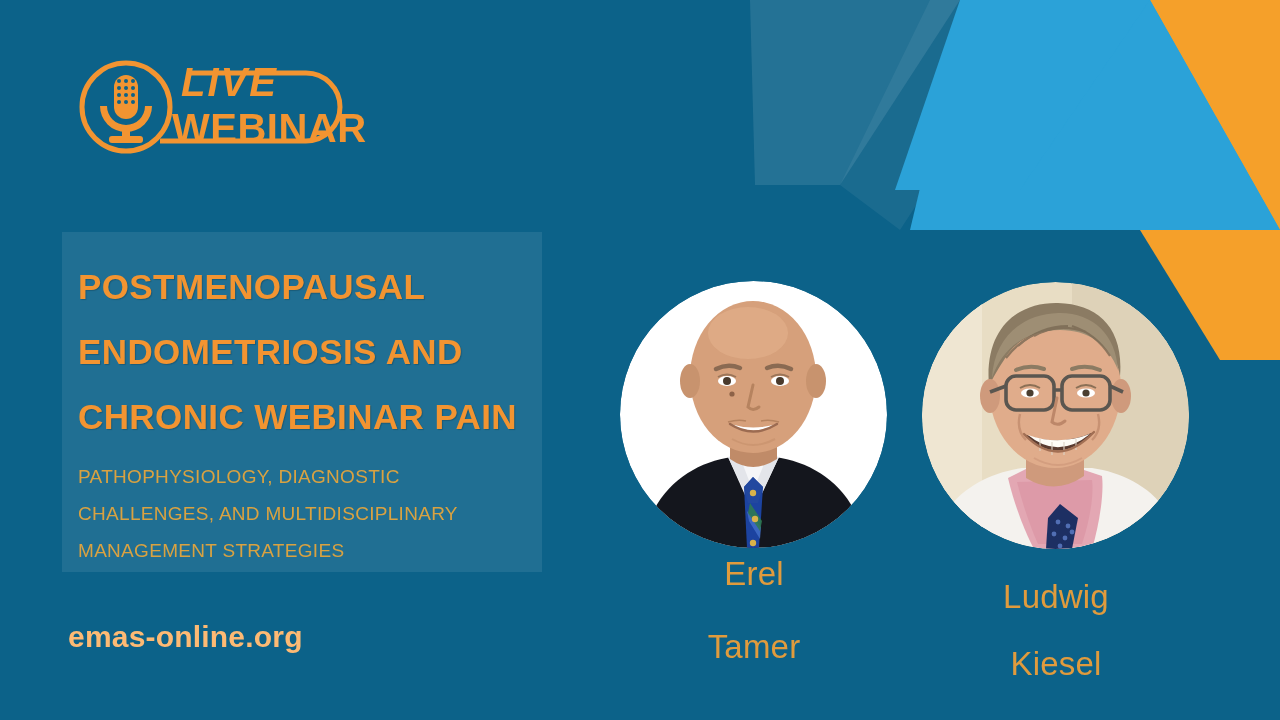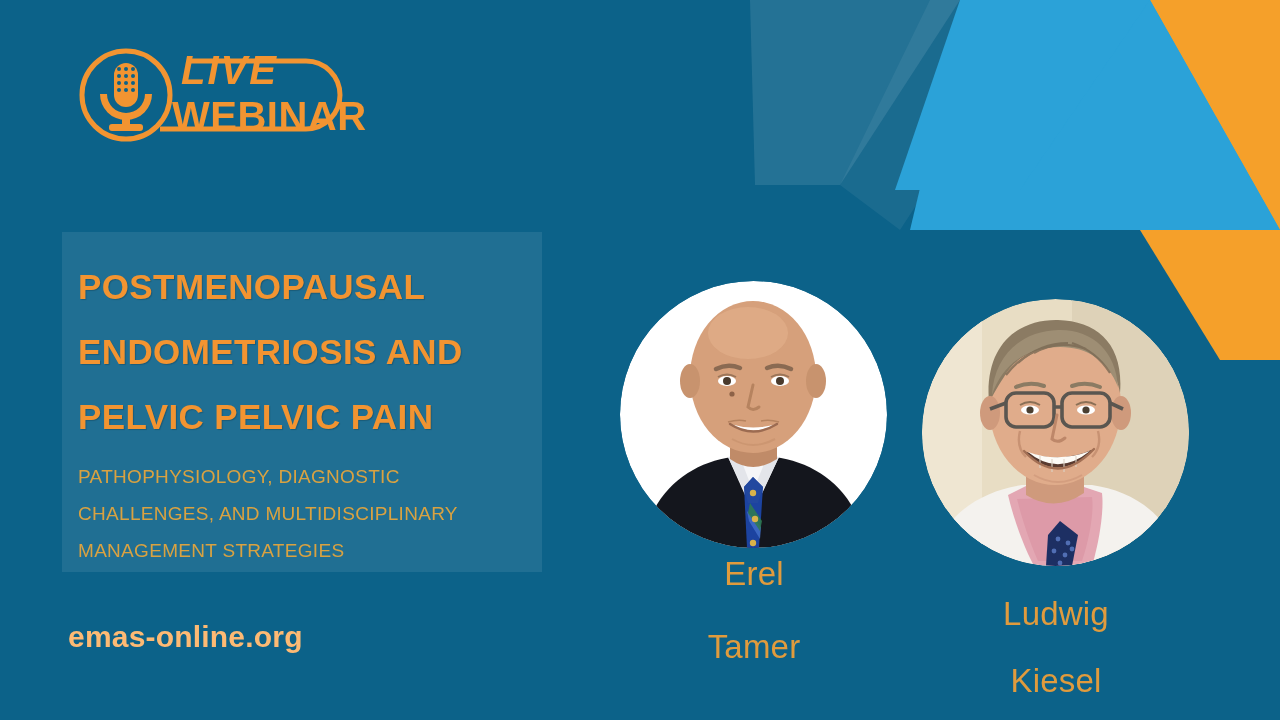--- a/index.html
+++ b/index.html
@@ -17,21 +17,21 @@
     background:#0C6289;
     overflow:hidden;
   }
 
   
   .deco { position:absolute; top:0; right:0; width:560px; height:360px; }
   .deco svg { display:block; }
 
   
   .logo {
-    position:absolute; left:68px; top:36px;
+    position:absolute; left:68px; top:48px;
     width:290px; height:118px;text-align:center;
   }
   .logo svg { display:block; overflow:visible; }
 
   
   .title-panel {
     position:absolute;
     left:62px; top:232px;
     width:480px; height:340px;
     background:rgba(255,255,255,0.085);
@@ -71,21 +71,21 @@
     position:absolute;
     left:600px; top:281px;
     width:620px; height:400px;
   }
   .speaker {
     position:absolute;
     width:268px;
     text-align:center;
   }
   .speaker.left  { left:20px;  top:0; }
-  .speaker.right { left:322px; top:18px; }
+  .speaker.right { left:322px; top:1px; }
 
   .avatar {
     width:267px; height:267px;
     border-radius:50%;
     overflow:hidden;
     position:relative;
   }
   .avatar svg { display:block; }
 
   .speaker-name {
@@ -148,21 +148,21 @@
 
       <text x="113" y="48" fill="#F29431" font-family="Liberation Sans, sans-serif" font-size="40" font-weight="bold" font-style="italic" letter-spacing="2">LIVE</text>
 
       <text x="104" y="94" fill="#F29431" font-family="Liberation Sans, sans-serif" font-size="40" font-weight="bold" letter-spacing="0.5">WEBINAR</text>
     </svg>
   </div>
 
   <div class="title-panel">
     <div class="title-line">POSTMENOPAUSAL</div>
     <div class="title-line">ENDOMETRIOSIS AND</div>
-    <div class="title-line">PELVIC PELVIC PAIN</div>
+    <div class="title-line">CHRONIC WEBINAR PAIN</div>
     <div class="subtitle">PATHOPHYSIOLOGY, DIAGNOSTIC CHALLENGES, AND MULTIDISCIPLINARY MANAGEMENT STRATEGIES</div>
   </div>
 
   <div class="website">emas-online.org</div>
 
   <div class="speakers">
 
     <div class="speaker left">
       <div class="avatar">
         <svg width="267" height="267" viewBox="0 0 267 267">

